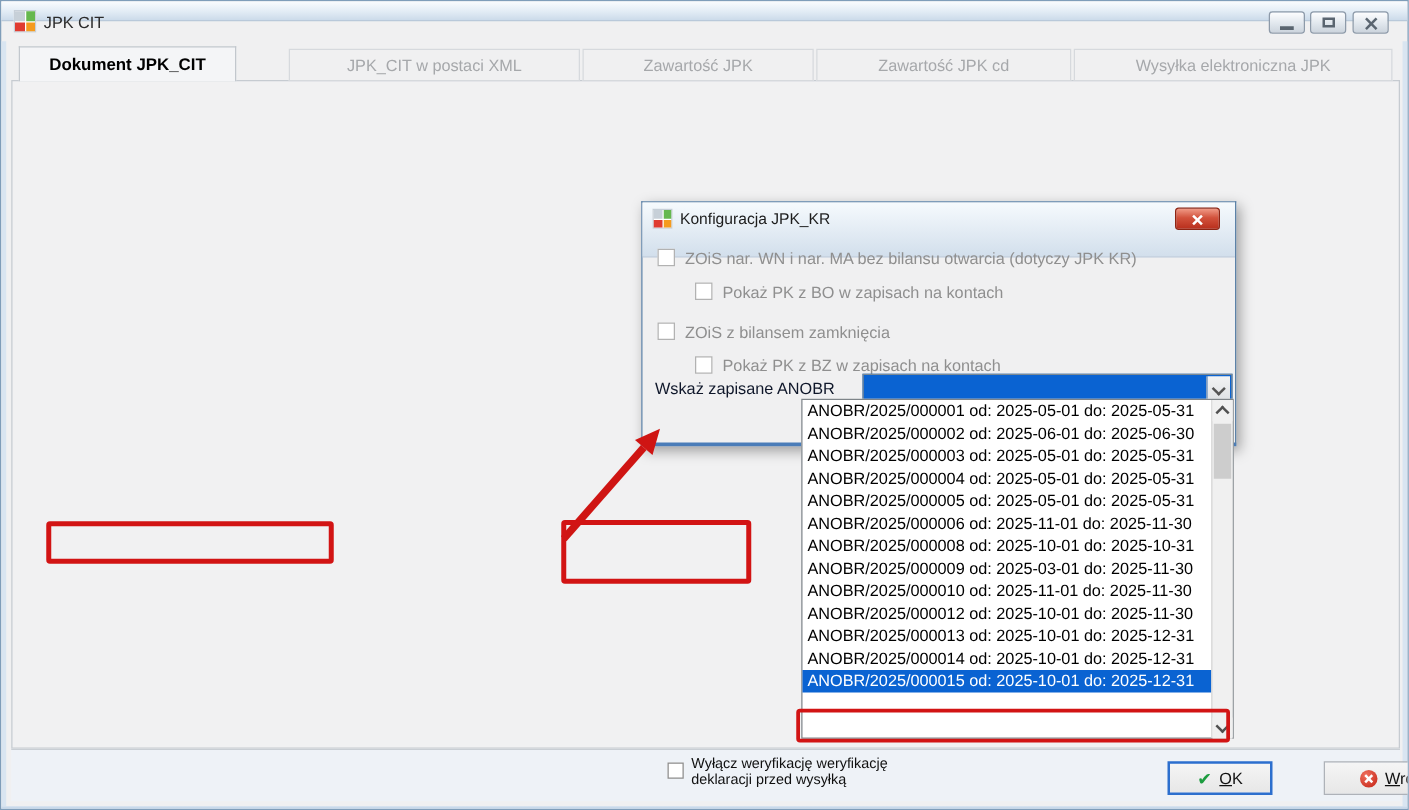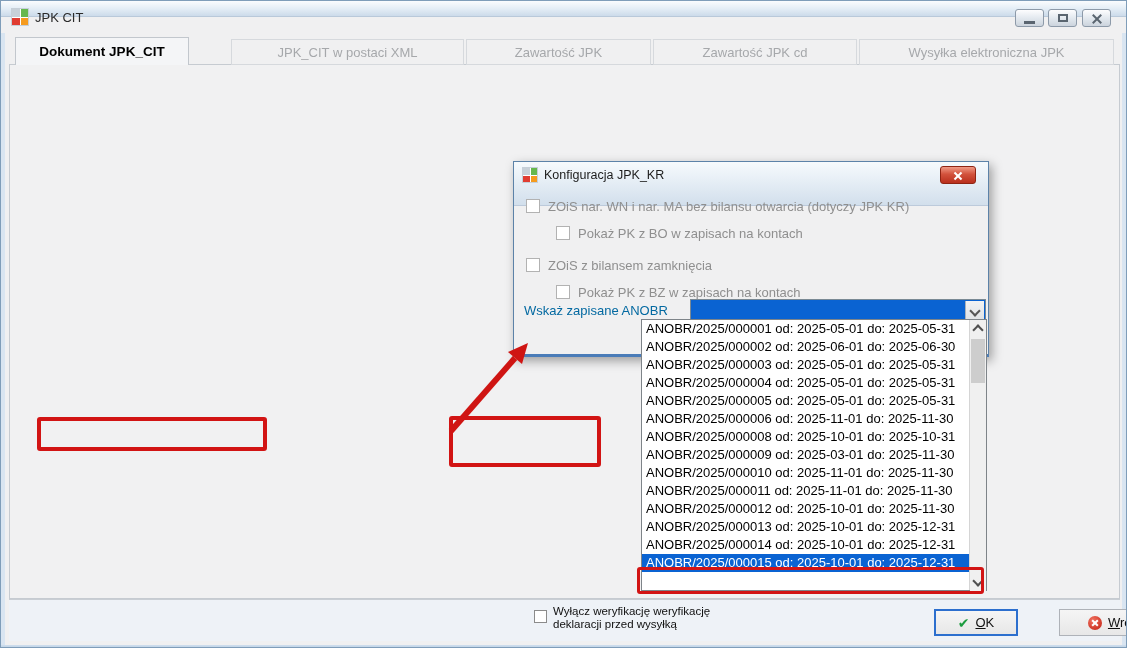--- a/index.html
+++ b/index.html
@@ -289,40 +289,39 @@
       </div>
     </div>
     <div class="cb dis" style="left:12px;top:37px;width:14px;height:14px"></div>
     <span class="mlbl" style="left:34px;top:37px">ZOiS nar. WN i nar. MA bez bilansu otwarcia (dotyczy JPK KR)</span>
     <div class="cb dis" style="left:42px;top:64px;width:14px;height:14px"></div>
     <span class="mlbl" style="left:64px;top:64px">Pokaż PK z BO w zapisach na kontach</span>
     <div class="cb dis" style="left:12px;top:96px;width:14px;height:14px"></div>
     <span class="mlbl" style="left:34px;top:96px">ZOiS z bilansem zamknięcia</span>
     <div class="cb dis" style="left:42px;top:123px;width:14px;height:14px"></div>
     <span class="mlbl" style="left:64px;top:123px">Pokaż PK z BZ w zapisach na kontach</span>
-    <span class="lbl" style="left:10px;top:141px;color:#0369a1">Wskaż zapisane ANOBR</span>
+    <span class="lbl" style="left:10px;top:141px;color:#0f172a">Wskaż zapisane ANOBR</span>
     <div class="combo-blue" style="left:176px;top:137px;width:296px;height:23px">
       <div class="combo-btn">
           <div class="chev down" style="left:5px;top:6px"></div>
         </div>
     </div>
   </div>
 
   <div class="dd">
 
     <div class="dd-item">ANOBR/2025/000001 od: 2025-05-01 do: 2025-05-31</div>
       <div class="dd-item">ANOBR/2025/000002 od: 2025-06-01 do: 2025-06-30</div>
       <div class="dd-item">ANOBR/2025/000003 od: 2025-05-01 do: 2025-05-31</div>
       <div class="dd-item">ANOBR/2025/000004 od: 2025-05-01 do: 2025-05-31</div>
       <div class="dd-item">ANOBR/2025/000005 od: 2025-05-01 do: 2025-05-31</div>
       <div class="dd-item">ANOBR/2025/000006 od: 2025-11-01 do: 2025-11-30</div>
       <div class="dd-item">ANOBR/2025/000008 od: 2025-10-01 do: 2025-10-31</div>
       <div class="dd-item">ANOBR/2025/000009 od: 2025-03-01 do: 2025-11-30</div>
       <div class="dd-item">ANOBR/2025/000010 od: 2025-11-01 do: 2025-11-30</div>
-      <div class="dd-item">ANOBR/2025/000011 od: 2025-11-01 do: 2025-11-30</div>
       <div class="dd-item">ANOBR/2025/000012 od: 2025-10-01 do: 2025-11-30</div>
       <div class="dd-item">ANOBR/2025/000013 od: 2025-10-01 do: 2025-12-31</div>
       <div class="dd-item">ANOBR/2025/000014 od: 2025-10-01 do: 2025-12-31</div>
       <div class="dd-item sel">ANOBR/2025/000015 od: 2025-10-01 do: 2025-12-31</div>
       <div class="sb">
       <div class="sb-btn" style="top:0">
           <div class="chev up" style="left:4px;top:6px"></div>
         </div>
       <div class="thumb"></div>
       <div class="sb-btn" style="top:254px">

